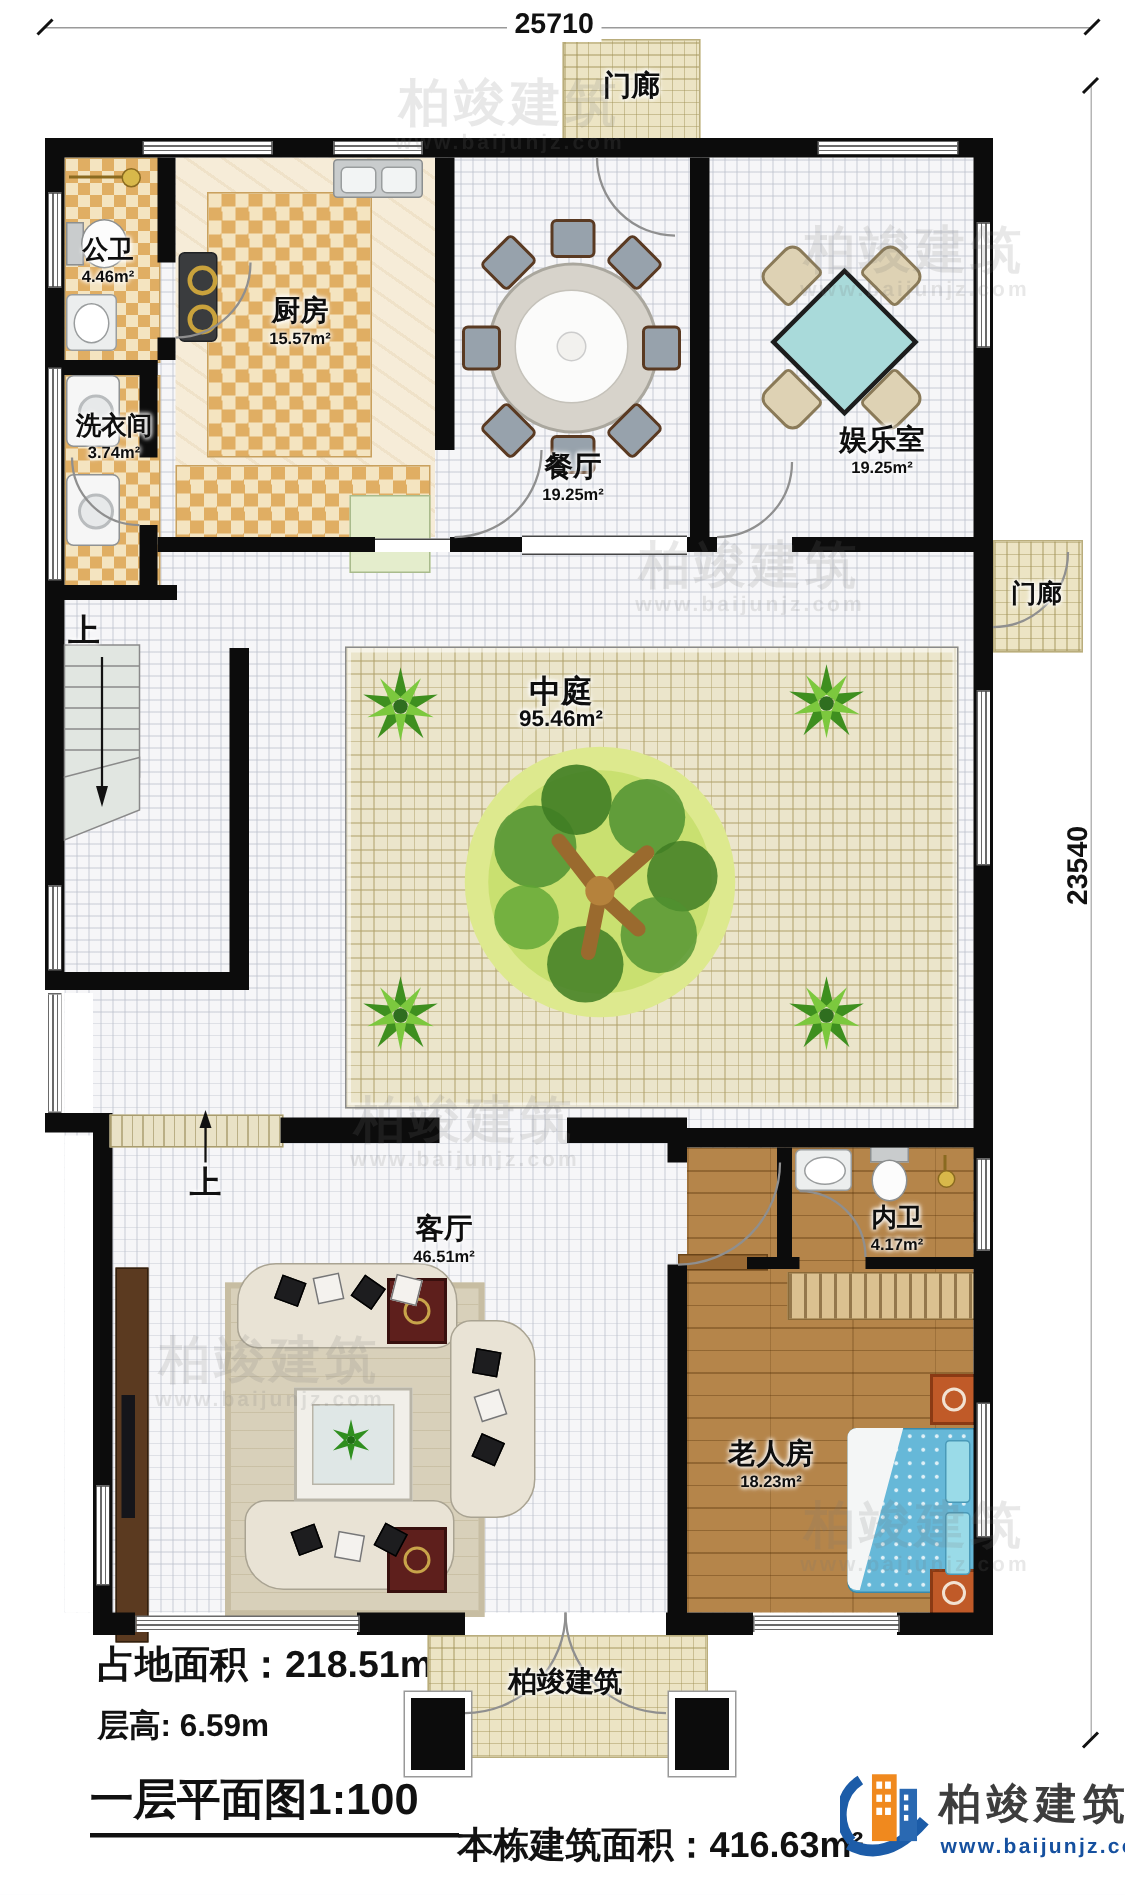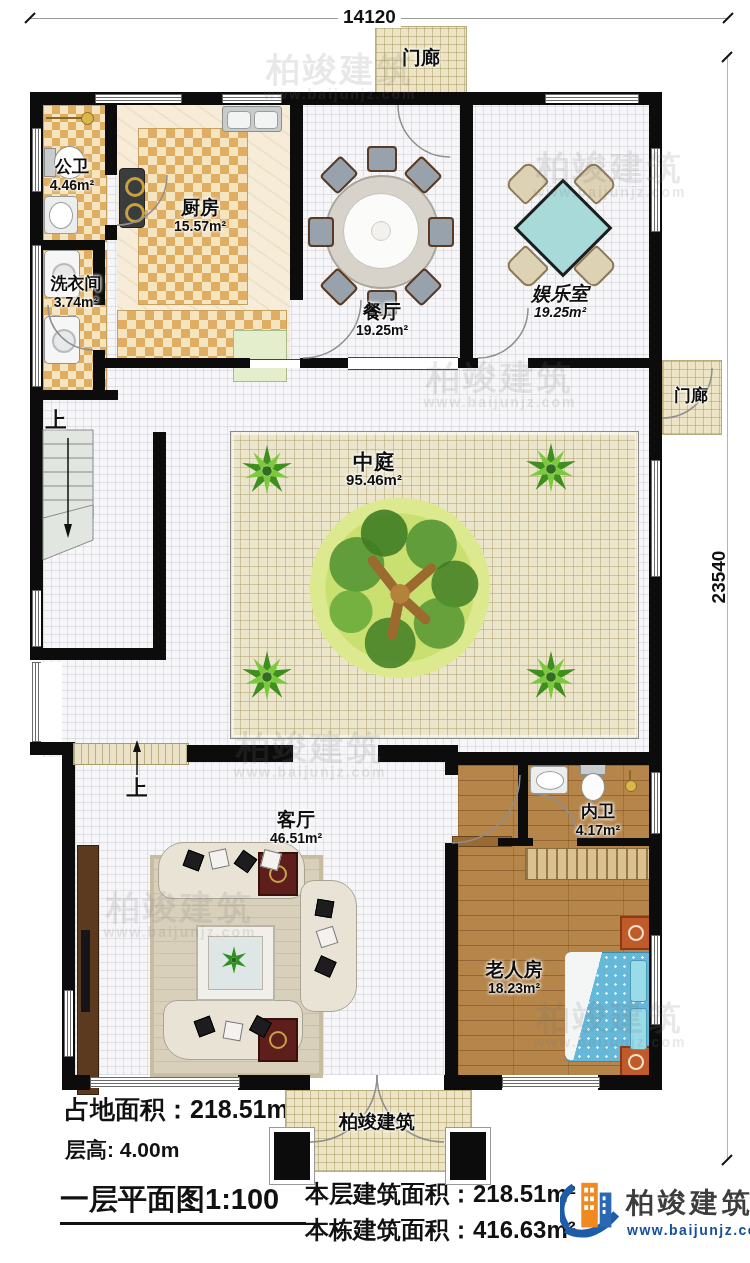--- a/index.html
+++ b/index.html
@@ -20,21 +20,21 @@
         border:1px solid #b9ad7d;}
   .wood{position:absolute;background-color:#b5854a;
         background-image:repeating-linear-gradient(180deg,rgba(80,45,5,.35) 0 1px,transparent 1px 15px),
                          repeating-linear-gradient(90deg,rgba(80,45,5,.22) 0 1px,transparent 1px 55px);}
   .courtyard{position:absolute;background-color:#ebe5cb;border:1px solid #8a8a8a;box-shadow:inset 0 0 0 3px rgba(255,255,255,.55);
         background-image:repeating-linear-gradient(0deg,rgba(175,160,105,.5) 0 1px,transparent 1px 9px),
                          repeating-linear-gradient(90deg,rgba(175,160,105,.5) 0 1px,transparent 1px 9px);}
   .roomlbl{position:absolute;text-align:center;font-weight:bold;color:#0e0e0e;z-index:50;
         text-shadow:0 0 3px #fff,0 0 3px #fff,0 0 4px #fff;transform:translate(-50%,-50%);white-space:nowrap;}
   .rname{font-size:19px;line-height:20px;}
-  .rarea{font-size:14px;line-height:16px;}
+  .rarea{font-size:11px;line-height:16px;}
   .small .rname{font-size:17px;}
   .uplbl{position:absolute;font-size:21px;font-weight:bold;transform:translate(-50%,-50%);z-index:50;text-shadow:0 0 3px #fff,0 0 3px #fff;}
   .dimlbl{position:absolute;font-size:19px;font-weight:bold;background:#fff;padding:0 5px;z-index:40;}
   .wm{position:absolute;color:#777;opacity:.16;font-weight:bold;text-align:center;z-index:60;pointer-events:none;white-space:nowrap;}
   .wm .t{font-size:34px;letter-spacing:3px;line-height:34px;}
   .wm .u{font-size:14px;letter-spacing:2px;line-height:16px;}
   .dchair{position:absolute;width:26px;height:22px;background:#97a2ac;border:2px solid #5a3a22;border-radius:4px;z-index:20;}
   .mchair{position:absolute;width:30px;height:26px;background:#ded2b4;border:2px solid #8a7a58;border-radius:8px 8px 4px 4px;z-index:20;}
   .sofa{position:absolute;background:#e9e3d5;border:1px solid #a9a392;border-radius:14px;z-index:20;}
   .pillow{position:absolute;width:15px;height:15px;background:#1d1d1f;border:1px solid #000;z-index:21;}
@@ -46,21 +46,21 @@
   svg.overlay{position:absolute;left:0;top:0;z-index:30;pointer-events:none;}
   .z20{z-index:20;} .z5{z-index:5;} .z10{z-index:10;}
 </style>
 </head>
 <body>
 
 <div id="plan">
 
   <div class="abs" style="left:30px;top:18px;width:698px;height:1px;background:#9a9a9a;"></div>
   <div class="abs" style="left:727px;top:57px;width:1px;height:1103px;background:#b5b5b5;"></div>
-  <div class="dimlbl" style="left:338px;top:6px;">14120</div>
+  <div class="dimlbl" style="left:338px;top:6px;">25710</div>
   <div class="dimlbl" style="left:688px;top:566px;transform:rotate(-90deg);background:transparent;">23540</div>
 
   <div class="tile z5" style="left:43px;top:105px;width:606px;height:970px;"></div>
   <div class="abs z10" style="left:43px;top:662px;width:19px;height:80px;background:#fff;"></div>
   <div class="abs z10" style="left:43px;top:757px;width:19px;height:318px;background:#fff;"></div>
 
   <div class="porchtile z10" style="left:375px;top:26px;width:90px;height:66px;"></div>
   <div class="porchtile z10" style="left:662px;top:360px;width:58px;height:73px;"></div>
   <div class="porchtile z10" style="left:285px;top:1090px;width:185px;height:80px;"></div>
 
@@ -391,21 +391,21 @@
       <div class="rarea">3.74m²</div>
   </div>
   <div class="roomlbl" style="left:200px;top:216px;">
     <div class="rname">厨房</div>
       <div class="rarea">15.57m²</div>
   </div>
   <div class="roomlbl" style="left:382px;top:320px;">
     <div class="rname">餐厅</div>
       <div class="rarea">19.25m²</div>
   </div>
-  <div class="roomlbl" style="left:560px;top:302px;font-style:italic;">
+  <div class="roomlbl" style="left:588px;top:302px;">
     <div class="rname">娱乐室</div>
       <div class="rarea">19.25m²</div>
   </div>
   <div class="roomlbl" style="left:374px;top:470px;">
     <div class="rname" style="font-size:21px;">中庭</div>
       <div class="rarea" style="font-size:15px;">95.46m²</div>
   </div>
   <div class="roomlbl" style="left:296px;top:828px;">
     <div class="rname">客厅</div>
       <div class="rarea">46.51m²</div>
@@ -451,24 +451,23 @@
   <div class="wm" style="left:30px;top:890px;width:300px;">
     <div class="t">柏竣建筑</div>
       <div class="u">www.baijunjz.com</div>
   </div>
   <div class="wm" style="left:460px;top:1000px;width:300px;">
     <div class="t">柏竣建筑</div>
       <div class="u">www.baijunjz.com</div>
   </div>
 
   <div class="footer-txt" style="left:65px;top:1093px;font-size:25px;">占地面积：218.51m²</div>
-  <div class="footer-txt" style="left:65px;top:1136px;font-size:21px;">层高: 4.00m</div>
+  <div class="footer-txt" style="left:65px;top:1136px;font-size:21px;">层高: 6.59m</div>
   <div class="footer-txt" style="left:60px;top:1180px;font-size:29px;">一层平面图1:100</div>
   <div class="abs" style="left:60px;top:1222px;width:246px;height:3px;background:#111;"></div>
-  <div class="footer-txt" style="left:305px;top:1178px;font-size:24px;">本层建筑面积：218.51m²</div>
   <div class="footer-txt" style="left:305px;top:1214px;font-size:24px;">本栋建筑面积：416.63m²</div>
 
   <div class="abs" style="left:560px;top:1174px;width:188px;height:82px;">
     <svg width="62" height="66" viewBox="0 0 64 66" style="position:absolute;left:0;top:2px;">
       <path d="M14 10 A28 28 0 0 0 8 52" stroke="#1c5ca8" stroke-width="7" fill="none"></path>
       <path d="M6 54 Q32 68 58 38" stroke="#1c5ca8" stroke-width="8" fill="none"></path>
       <rect x="22" y="6" width="17" height="46" fill="#f0891e"></rect>
       <rect x="41" y="16" width="12" height="36" fill="#2a69b2"></rect>
       <g fill="#ffffff">
         <rect x="25" y="11" width="4" height="5"></rect>

